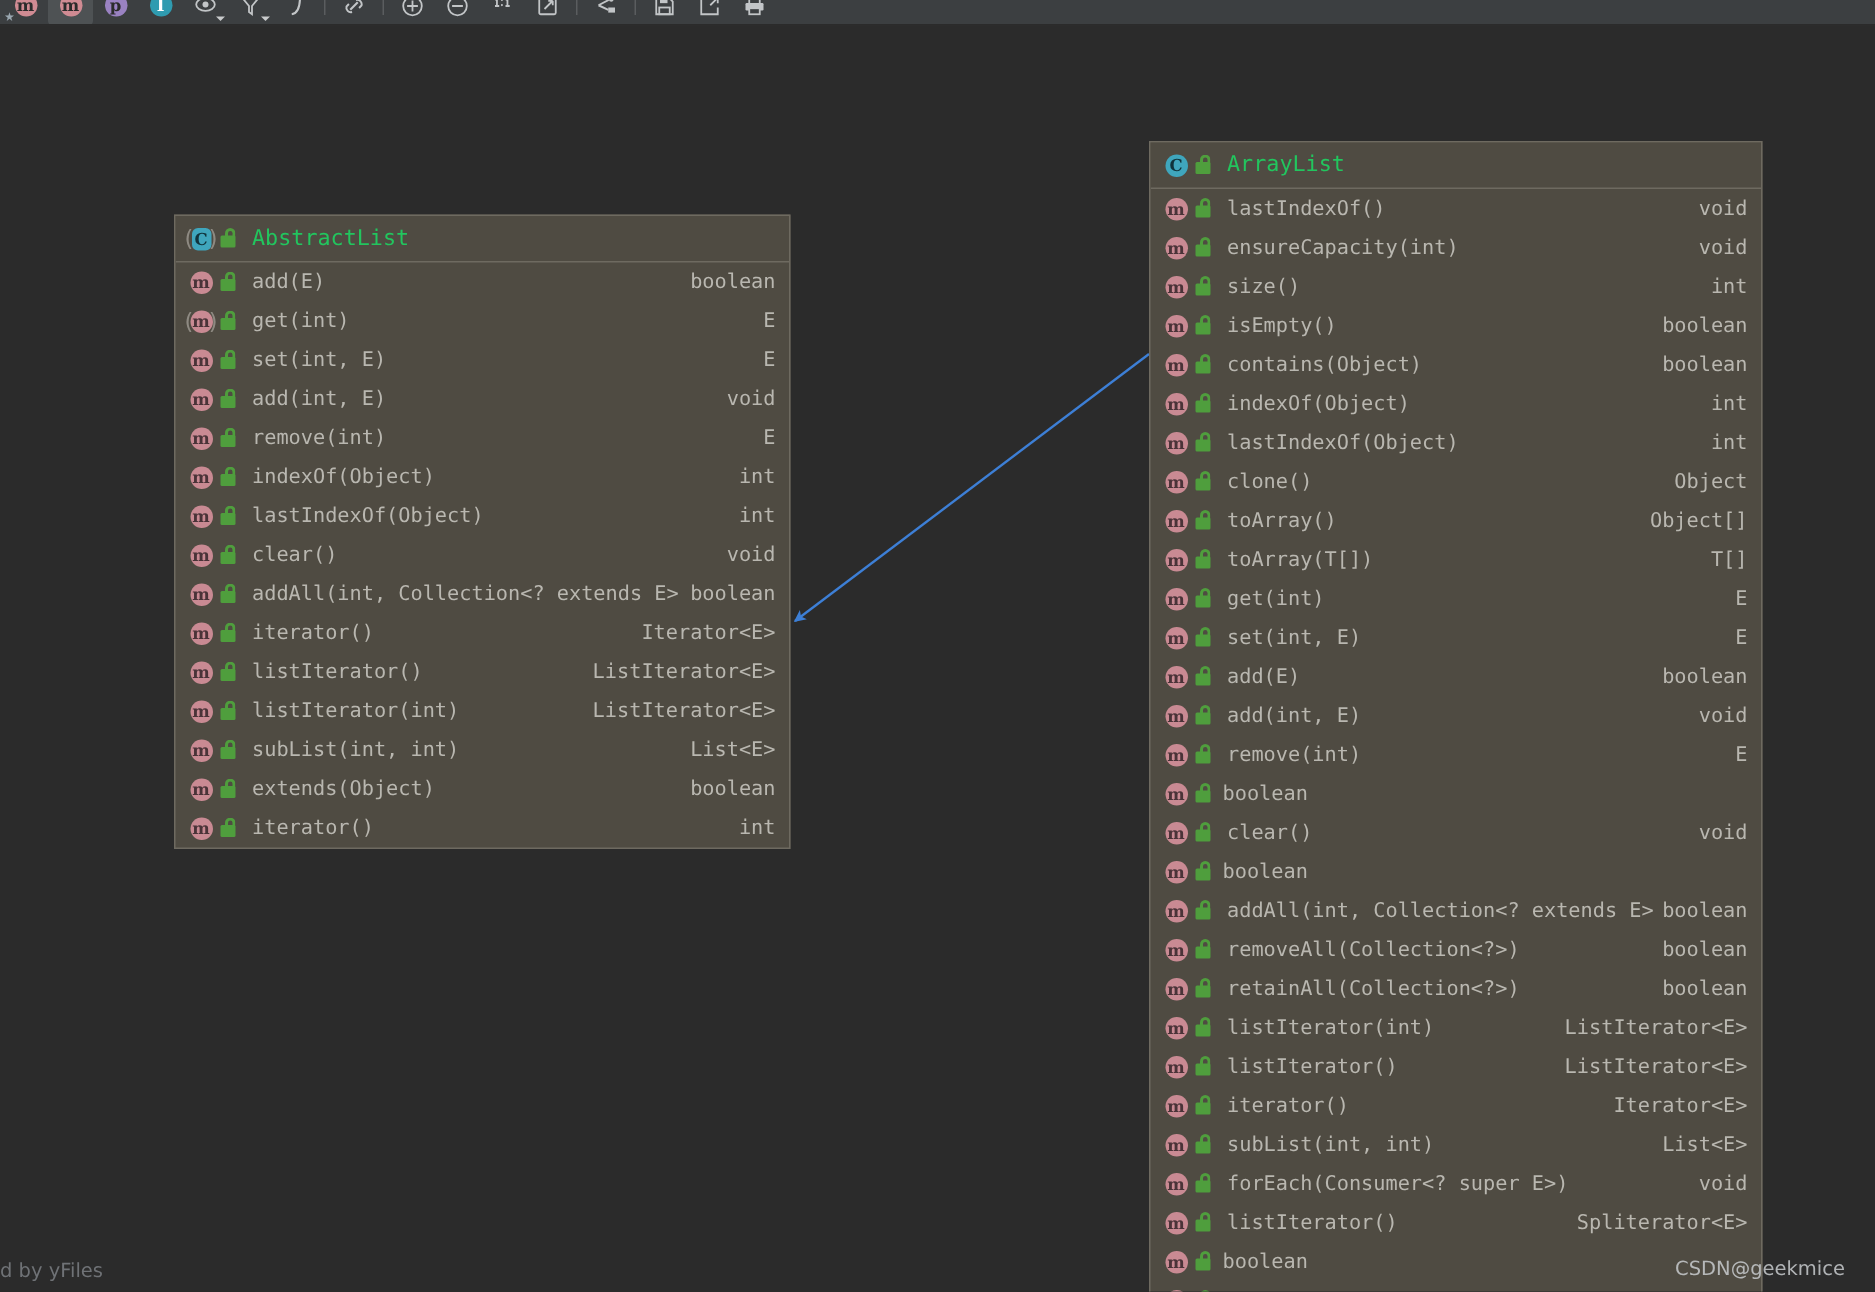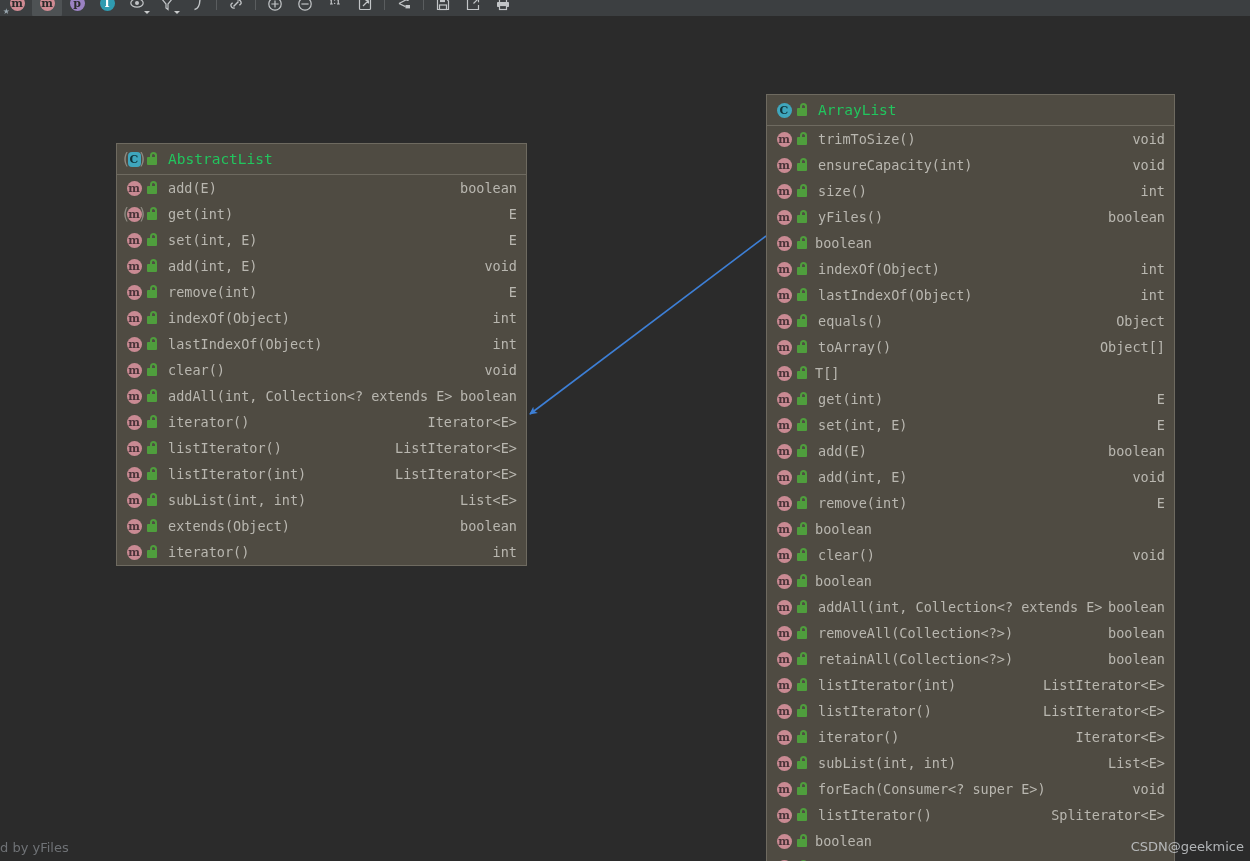--- a/index.html
+++ b/index.html
@@ -202,21 +202,21 @@
 
   
   .watermark {
     position: absolute;
     font-family: "DejaVu Sans", sans-serif;
     color: #6f7276;
     font-size: 13px;
     white-space: nowrap;
   }
   #wm-yfiles { left: -8px; bottom: 6px; }
-  #wm-csdn   { right: 6px; bottom: 7px; color: #c8cbce; opacity: .85; }
+  #wm-csdn   { right: 20px; bottom: 7px; color: #c8cbce; opacity: .85; }
 </style>
 </head>
 <body>
 
 <div id="toolbar">
     <div class="tb-btn">
       <div class="badge m">m</div>
       <span class="star">★</span>
     </div>
     <div class="tb-btn selected">
@@ -542,21 +542,21 @@
           <span class="uml-title">ArrayList</span>
         </div>
         <div class="uml-row">
           <span class="icon-wrap">
             <span class="circ meth">m</span>
           </span>
           <span class="lock">
             <span class="shackle"></span>
             <span class="body"></span>
           </span>
-          <span class="sig">trimToSize()</span>
+          <span class="sig">lastIndexOf()</span>
           <span class="ret">void</span>
         </div>
         <div class="uml-row">
           <span class="icon-wrap">
             <span class="circ meth">m</span>
           </span>
           <span class="lock">
             <span class="shackle"></span>
             <span class="body"></span>
           </span>
@@ -575,31 +575,32 @@
           <span class="ret">int</span>
         </div>
         <div class="uml-row">
           <span class="icon-wrap">
             <span class="circ meth">m</span>
           </span>
           <span class="lock">
             <span class="shackle"></span>
             <span class="body"></span>
           </span>
-          <span class="sig">yFiles()</span>
-          <span class="ret">boolean</span>
-        </div>
-        <div class="uml-row">
-          <span class="icon-wrap">
-            <span class="circ meth">m</span>
-          </span>
-          <span class="lock">
-            <span class="shackle"></span>
-            <span class="body"></span>
-          </span>
+          <span class="sig">isEmpty()</span>
+          <span class="ret">boolean</span>
+        </div>
+        <div class="uml-row">
+          <span class="icon-wrap">
+            <span class="circ meth">m</span>
+          </span>
+          <span class="lock">
+            <span class="shackle"></span>
+            <span class="body"></span>
+          </span>
+          <span class="sig">contains(Object)</span>
           <span class="ret">boolean</span>
         </div>
         <div class="uml-row">
           <span class="icon-wrap">
             <span class="circ meth">m</span>
           </span>
           <span class="lock">
             <span class="shackle"></span>
             <span class="body"></span>
           </span>
@@ -618,21 +619,21 @@
           <span class="ret">int</span>
         </div>
         <div class="uml-row">
           <span class="icon-wrap">
             <span class="circ meth">m</span>
           </span>
           <span class="lock">
             <span class="shackle"></span>
             <span class="body"></span>
           </span>
-          <span class="sig">equals()</span>
+          <span class="sig">clone()</span>
           <span class="ret">Object</span>
         </div>
         <div class="uml-row">
           <span class="icon-wrap">
             <span class="circ meth">m</span>
           </span>
           <span class="lock">
             <span class="shackle"></span>
             <span class="body"></span>
           </span>
@@ -640,20 +641,21 @@
           <span class="ret">Object[]</span>
         </div>
         <div class="uml-row">
           <span class="icon-wrap">
             <span class="circ meth">m</span>
           </span>
           <span class="lock">
             <span class="shackle"></span>
             <span class="body"></span>
           </span>
+          <span class="sig">toArray(T[])</span>
           <span class="ret">T[]</span>
         </div>
         <div class="uml-row">
           <span class="icon-wrap">
             <span class="circ meth">m</span>
           </span>
           <span class="lock">
             <span class="shackle"></span>
             <span class="body"></span>
           </span>

